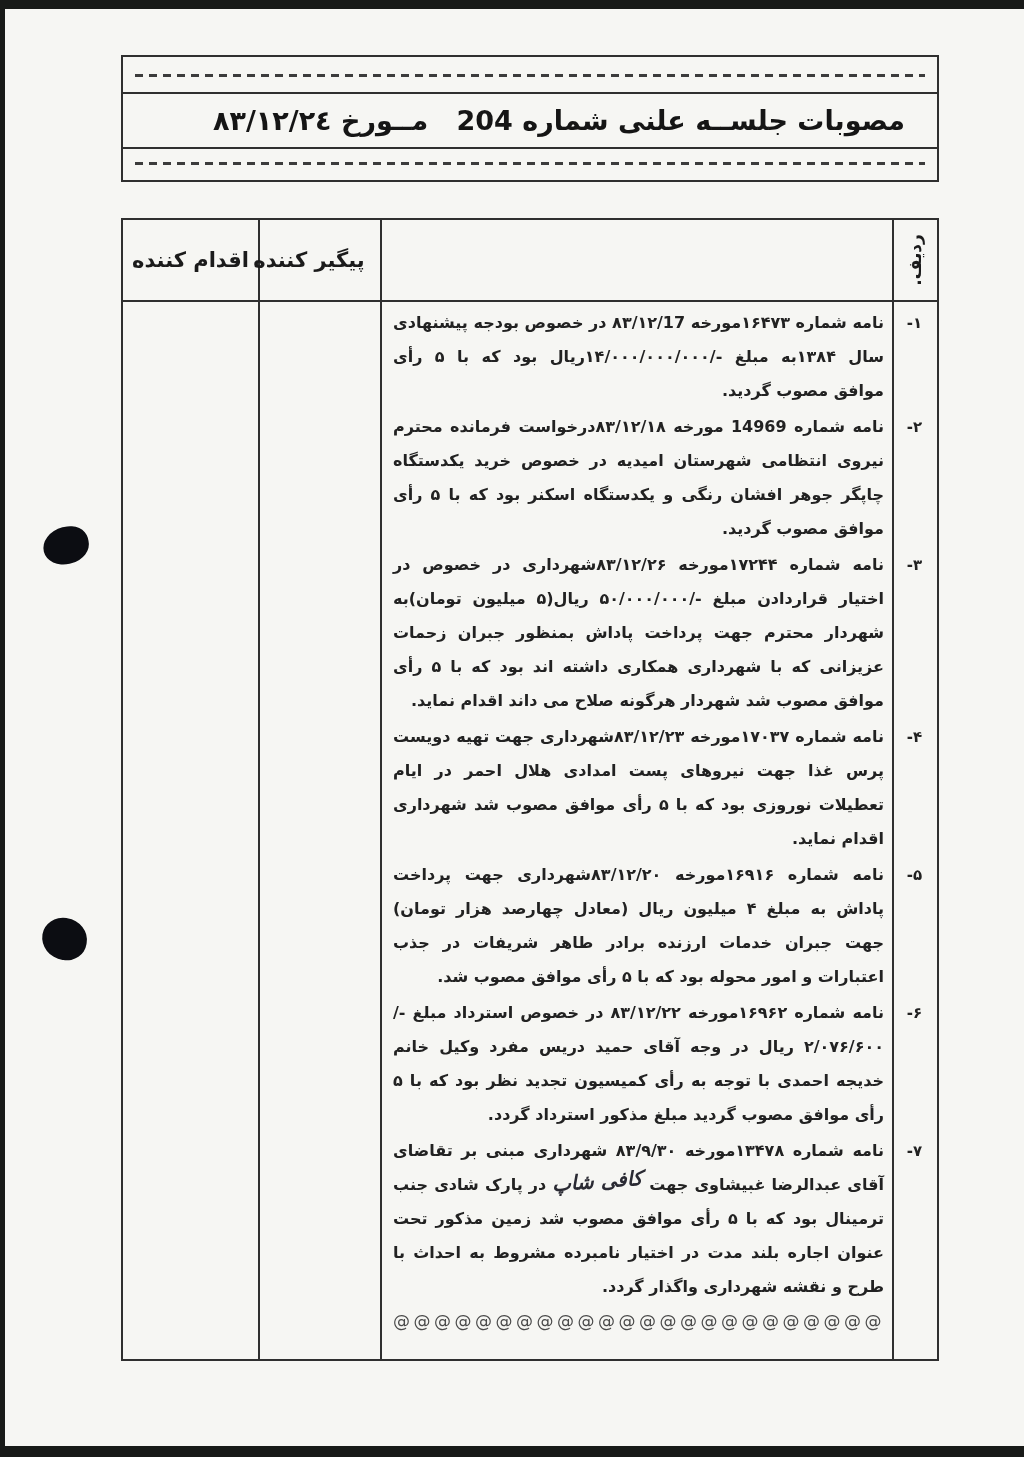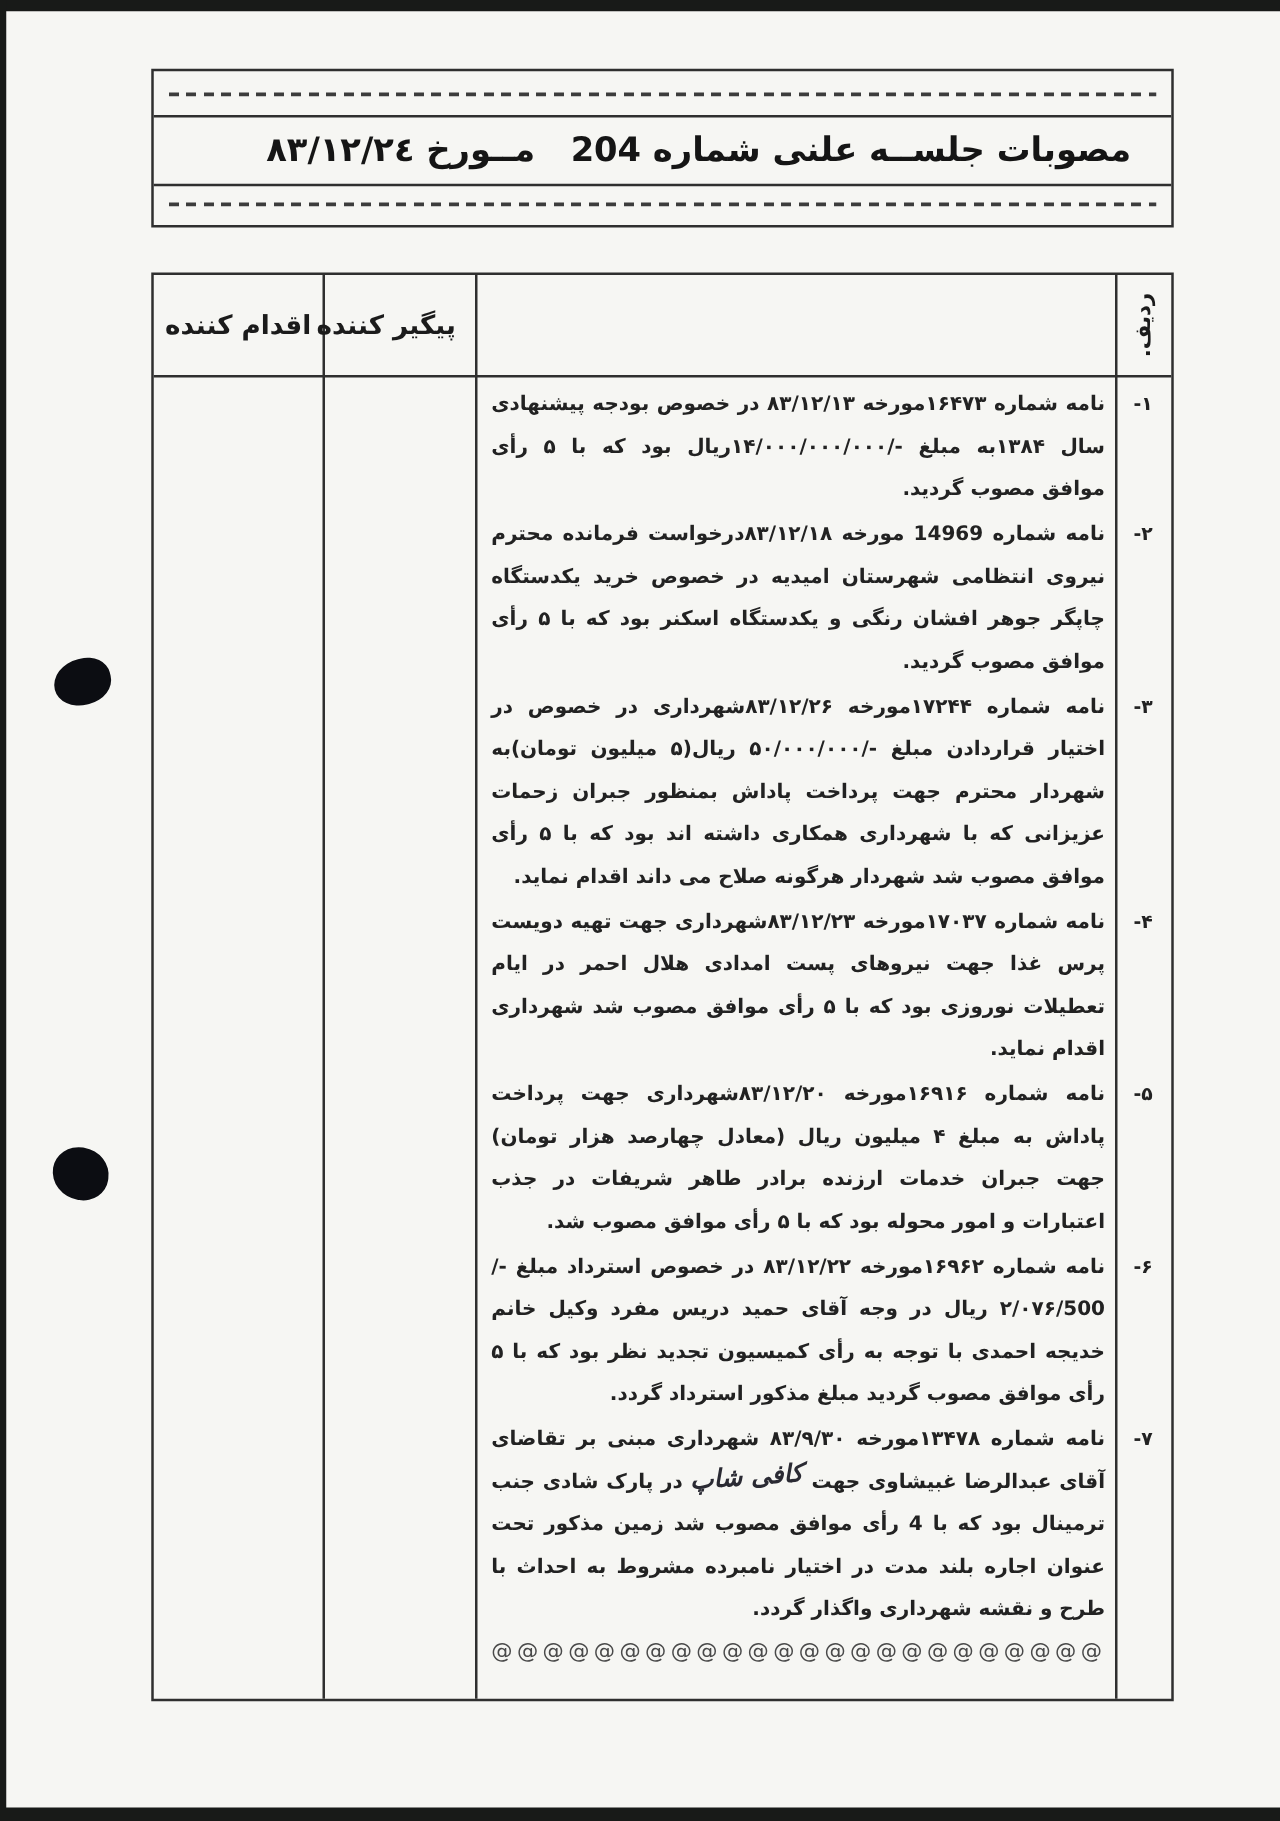--- a/index.html
+++ b/index.html
@@ -120,45 +120,45 @@
       <div class="th action">اقدام کننده</div>
       <div class="th follow">پیگیر کننده</div>
       <div class="th rowno">
         <span>ردیف.</span>
       </div>
     </div>
 
     <div class="tbody" id="rows-container">
         <div class="item">
           <div class="num">۱-</div>
-          <div class="txt">نامه شماره ۱۶۴۷۳مورخه ۸۳/۱۲/۱۳ در خصوص بودجه پیشنهادی سال ۱۳۸۴به مبلغ -/۱۴/۰۰۰/۰۰۰/۰۰۰ریال بود که با ۵ رأی موافق مصوب گردید.</div>
+          <div class="txt">نامه شماره ۱۶۴۷۳مورخه ۸۳/۱۲/17 در خصوص بودجه پیشنهادی سال ۱۳۸۴به مبلغ -/۱۴/۰۰۰/۰۰۰/۰۰۰ریال بود که با ۵ رأی موافق مصوب گردید.</div>
         </div>
         <div class="item">
           <div class="num">۲-</div>
           <div class="txt">نامه شماره 14969 مورخه ۸۳/۱۲/۱۸درخواست فرمانده محترم نیروی انتظامی شهرستان امیدیه در خصوص خرید یکدستگاه چاپگر جوهر افشان رنگی و یکدستگاه اسکنر بود که با ۵ رأی موافق مصوب گردید.</div>
         </div>
         <div class="item">
           <div class="num">۳-</div>
           <div class="txt">نامه شماره ۱۷۲۴۴مورخه ۸۳/۱۲/۲۶شهرداری در خصوص در اختیار قراردادن مبلغ -/۵۰/۰۰۰/۰۰۰ ریال(۵ میلیون تومان)به شهردار محترم جهت پرداخت پاداش بمنظور جبران زحمات عزیزانی که با شهرداری همکاری داشته اند بود که با ۵ رأی موافق مصوب شد شهردار هرگونه صلاح می داند اقدام نماید.</div>
         </div>
         <div class="item">
           <div class="num">۴-</div>
           <div class="txt">نامه شماره ۱۷۰۳۷مورخه ۸۳/۱۲/۲۳شهرداری جهت تهیه دویست پرس غذا جهت نیروهای پست امدادی هلال احمر در ایام تعطیلات نوروزی بود که با ۵ رأی موافق مصوب شد شهرداری اقدام نماید.</div>
         </div>
         <div class="item">
           <div class="num">۵-</div>
           <div class="txt">نامه شماره ۱۶۹۱۶مورخه ۸۳/۱۲/۲۰شهرداری جهت پرداخت پاداش به مبلغ ۴ میلیون ریال (معادل چهارصد هزار تومان) جهت جبران خدمات ارزنده برادر طاهر شریفات در جذب اعتبارات و امور محوله بود که با ۵ رأی موافق مصوب شد.</div>
         </div>
         <div class="item">
           <div class="num">۶-</div>
-          <div class="txt">نامه شماره ۱۶۹۶۲مورخه ۸۳/۱۲/۲۲ در خصوص استرداد مبلغ -/۲/۰۷۶/500 ریال در وجه آقای حمید دریس مفرد وکیل خانم خدیجه احمدی با توجه به رأی کمیسیون تجدید نظر بود که با ۵ رأی موافق مصوب گردید مبلغ مذکور استرداد گردد.</div>
+          <div class="txt">نامه شماره ۱۶۹۶۲مورخه ۸۳/۱۲/۲۲ در خصوص استرداد مبلغ -/۲/۰۷۶/۶۰۰ ریال در وجه آقای حمید دریس مفرد وکیل خانم خدیجه احمدی با توجه به رأی کمیسیون تجدید نظر بود که با ۵ رأی موافق مصوب گردید مبلغ مذکور استرداد گردد.</div>
         </div>
         <div class="item">
           <div class="num">۷-</div>
-          <div class="txt"><span>نامه شماره ۱۳۴۷۸مورخه ۸۳/۹/۳۰ شهرداری مبنی بر تقاضای آقای عبدالرضا غبیشاوی جهت </span><span class="hand">کافی شاپ</span><span> در پارک شادی جنب ترمینال بود که با 4 رأی موافق مصوب شد زمین مذکور تحت عنوان اجاره بلند مدت در اختیار نامبرده مشروط به احداث با طرح و نقشه شهرداری واگذار گردد.</span><div class="marker">@@@@@@@@@@@@@@@@@@@@@@@@</div></div>
+          <div class="txt"><span>نامه شماره ۱۳۴۷۸مورخه ۸۳/۹/۳۰ شهرداری مبنی بر تقاضای آقای عبدالرضا غبیشاوی جهت </span><span class="hand">کافی شاپ</span><span> در پارک شادی جنب ترمینال بود که با ۵ رأی موافق مصوب شد زمین مذکور تحت عنوان اجاره بلند مدت در اختیار نامبرده مشروط به احداث با طرح و نقشه شهرداری واگذار گردد.</span><div class="marker">@@@@@@@@@@@@@@@@@@@@@@@@</div></div>
         </div>
       </div>
   </div>
 
   <div class="edge top"></div>
   <div class="edge left"></div>
   <div class="edge bottom"></div>
 </div>
 
 </body></html>

